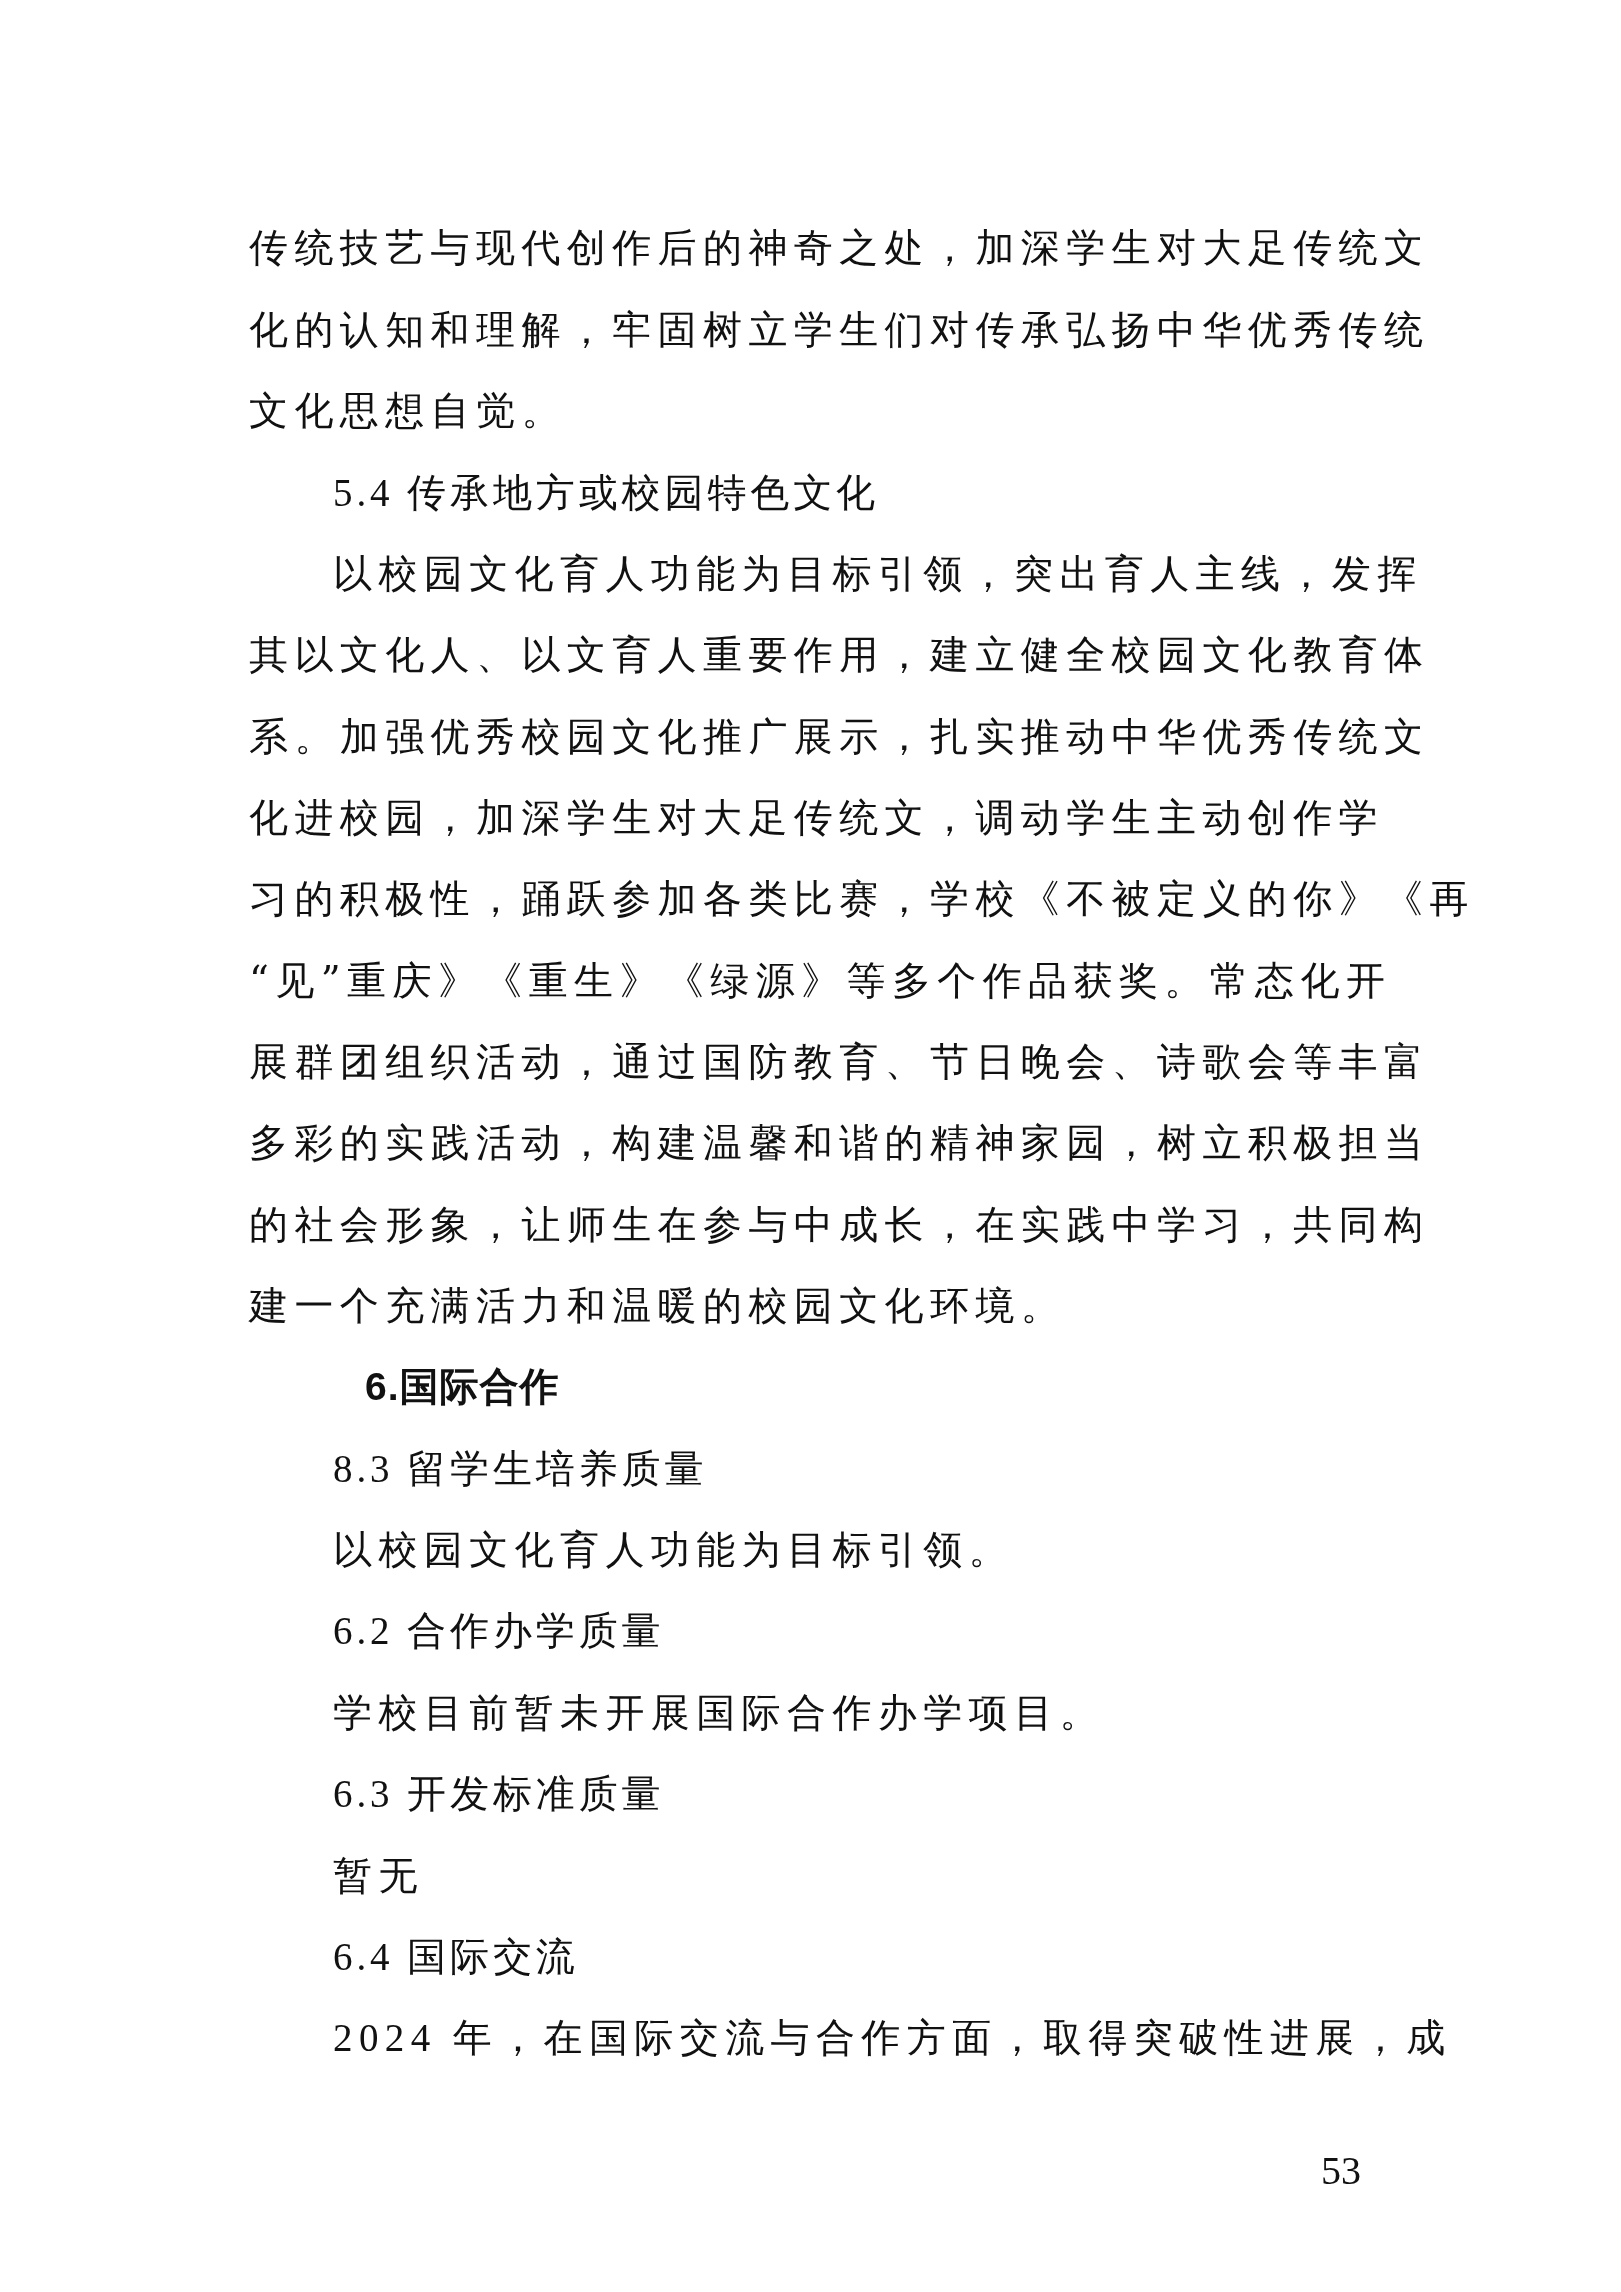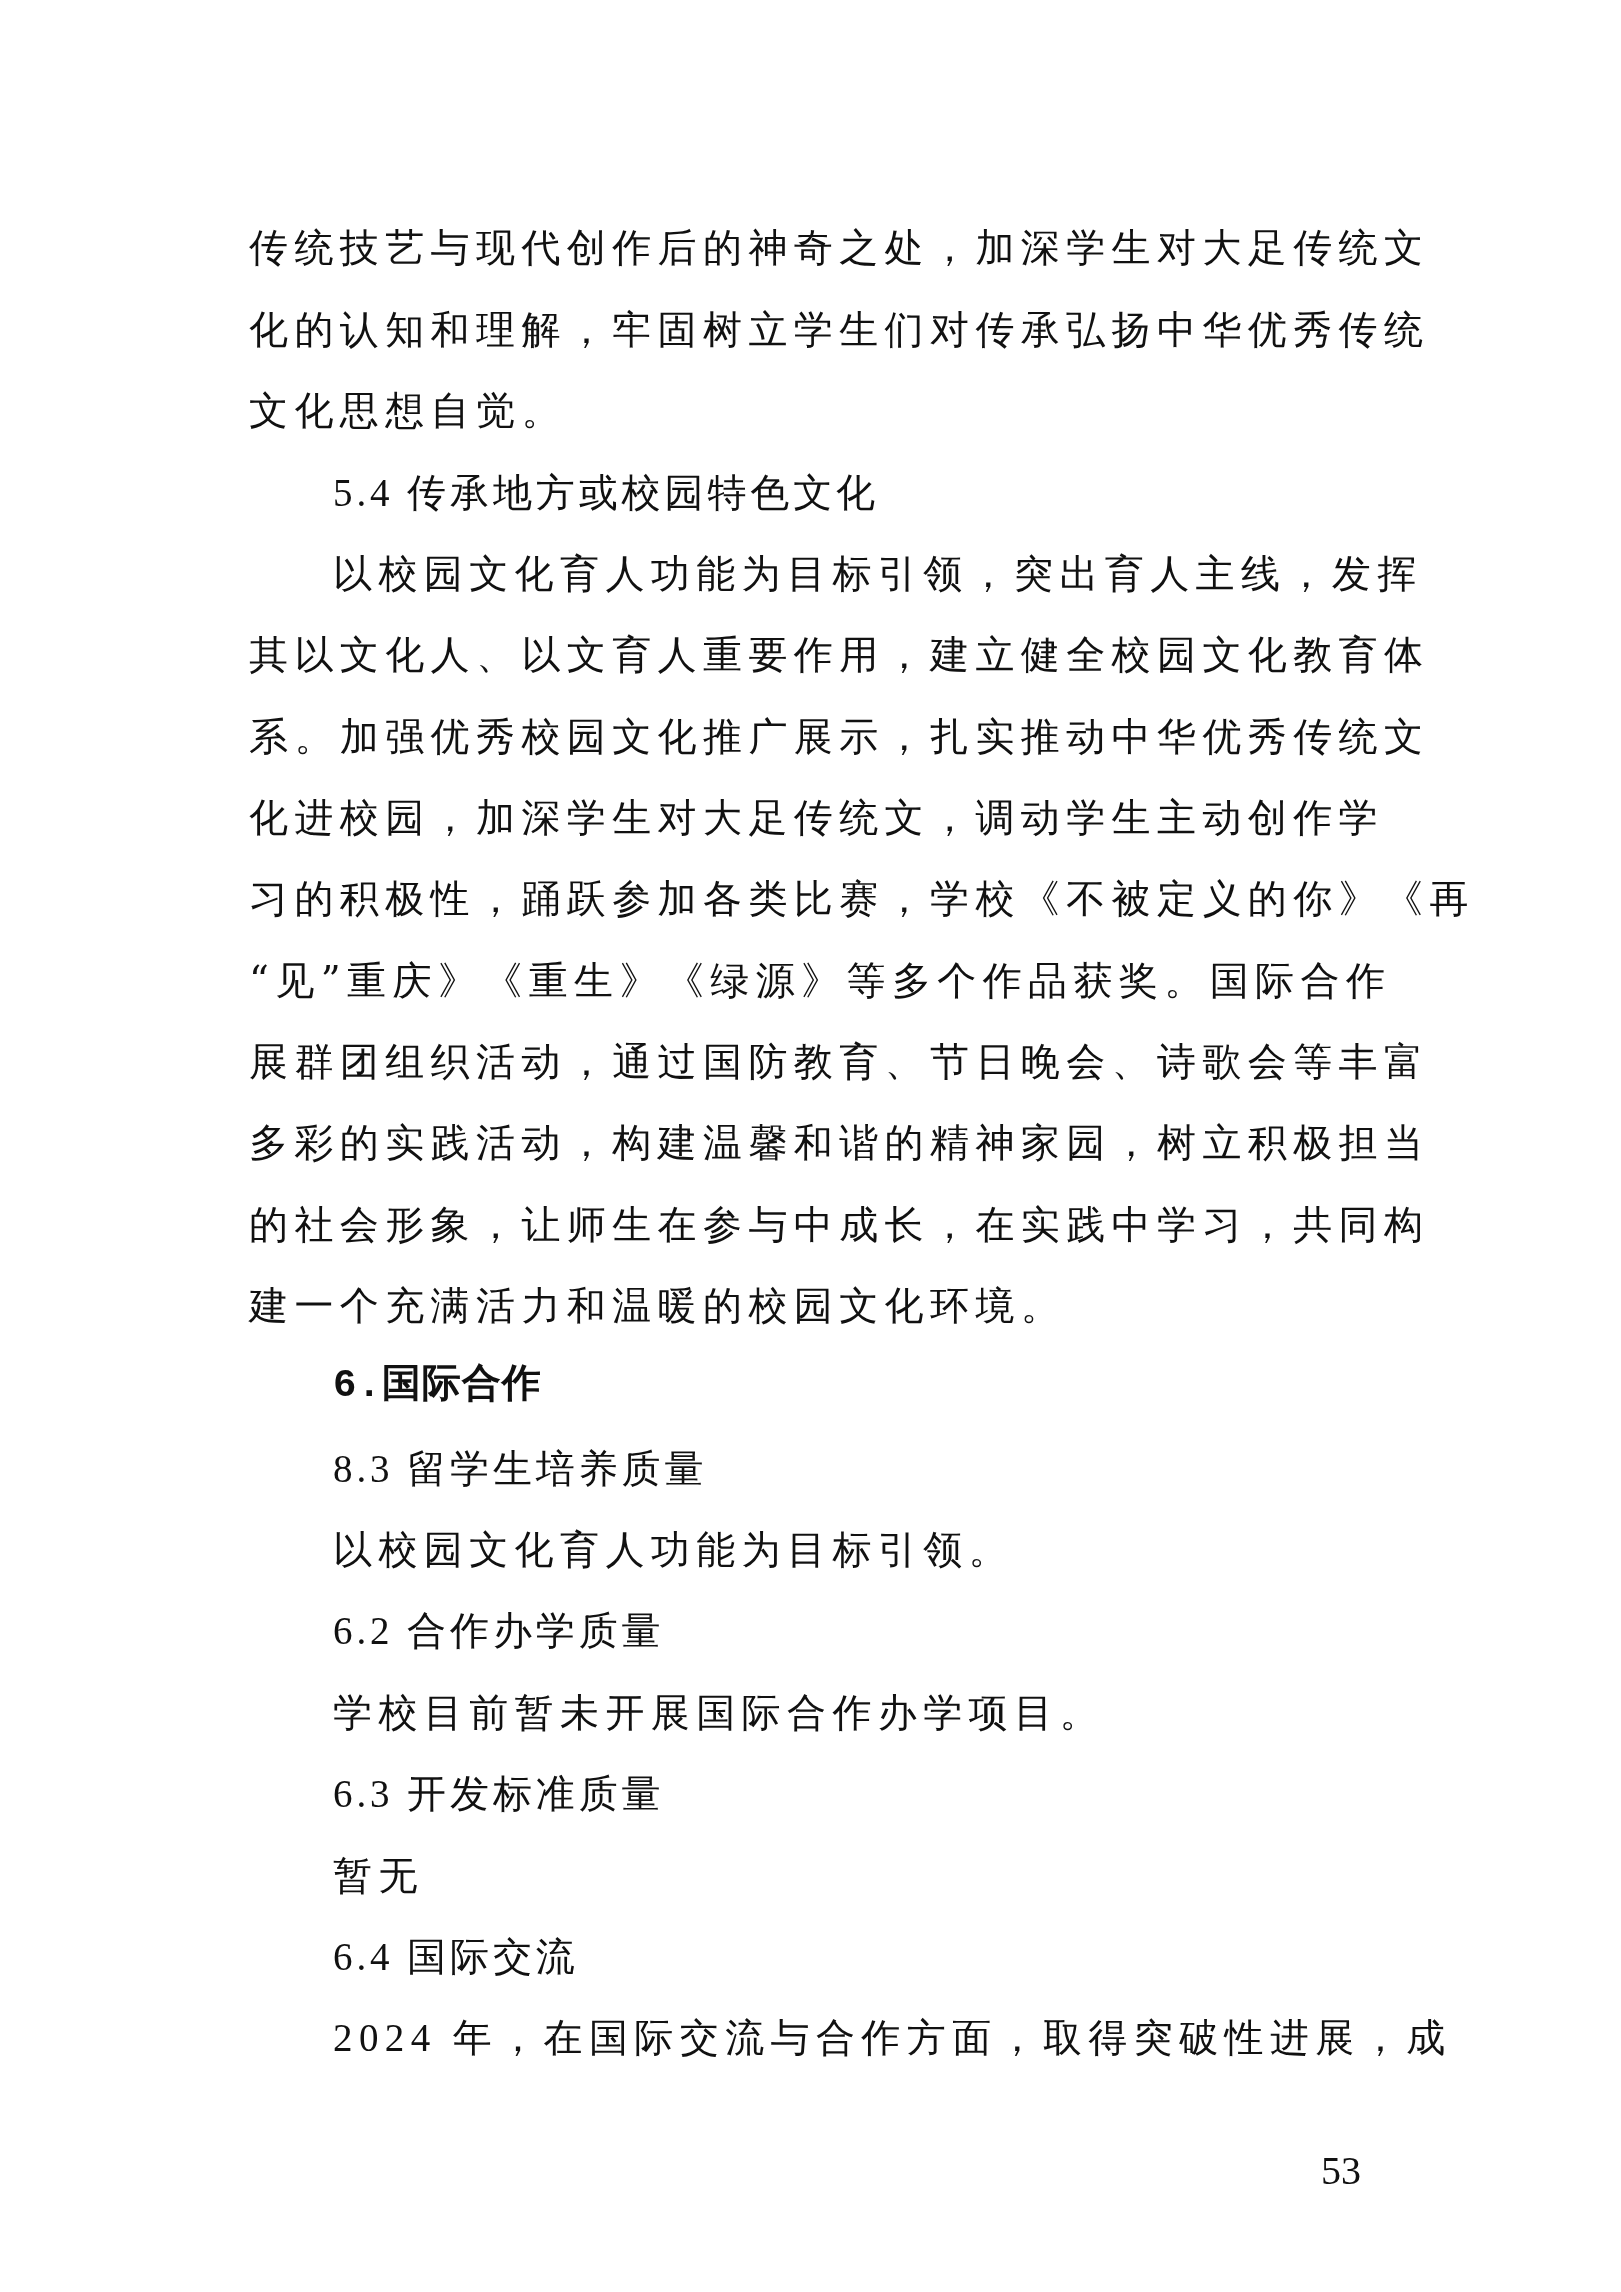--- a/index.html
+++ b/index.html
@@ -1,41 +1,41 @@
 <!DOCTYPE html>
 <html><head>
 <meta charset="utf-8">
 <style>
   html, body { margin: 0; padding: 0; background: #ffffff; }
   body { width: 1621px; height: 2293px; position: relative; overflow: hidden;
          font-family: "DejaVu Serif", "Liberation Serif", serif; color: #111; }
   .line { position: absolute; left: 249px; width: 1137px; font-size: 39px; line-height: 49px;
           white-space: nowrap; letter-spacing: 6.4px; }
   .indent { left: 333px; width: 1053px; font-family: Liberation Serif, serif; }
-  .h1 { font-family: Liberation Mono, monospace; font-weight: bold; letter-spacing: 1px; font-size: 39px; }
+  .h1 { font-family: Liberation Sans, sans-serif; font-weight: bold; letter-spacing: 1px; font-size: 39px; margin-left: 32px; }
   .h2 { letter-spacing: 3.9px; }
   .pagenum { position: absolute; left: 1321px; top: 2147px; font-size: 40px;
              font-family: "Liberation Serif", "DejaVu Serif", serif; }
 </style>
 </head>
 <body>
 
 <div>
   <div class="line" style="top:223px">传统技艺与现代创作后的神奇之处，加深学生对大足传统文</div>
   <div class="line" style="top:305px">化的认知和理解，牢固树立学生们对传承弘扬中华优秀传统</div>
   <div class="line" style="top:386px">文化思想自觉。</div>
 
   <div class="line indent h2" style="top:468px">5.4 传承地方或校园特色文化</div>
 
   <div class="line indent" style="top:549px">以校园文化育人功能为目标引领，突出育人主线，发挥</div>
   <div class="line" style="top:630px">其以文化人、以文育人重要作用，建立健全校园文化教育体</div>
   <div class="line" style="top:712px">系。加强优秀校园文化推广展示，扎实推动中华优秀传统文</div>
   <div class="line" style="top:793px">化进校园，加深学生对大足传统文，调动学生主动创作学</div>
   <div class="line" style="top:874px">习的积极性，踊跃参加各类比赛，学校《不被定义的你》《再</div>
-  <div class="line" style="top:956px">“见”重庆》《重生》《绿源》等多个作品获奖。国际合作</div>
+  <div class="line" style="top:956px">“见”重庆》《重生》《绿源》等多个作品获奖。常态化开</div>
   <div class="line" style="top:1037px">展群团组织活动，通过国防教育、节日晚会、诗歌会等丰富</div>
   <div class="line" style="top:1118px">多彩的实践活动，构建温馨和谐的精神家园，树立积极担当</div>
   <div class="line" style="top:1200px">的社会形象，让师生在参与中成长，在实践中学习，共同构</div>
   <div class="line" style="top:1281px">建一个充满活力和温暖的校园文化环境。</div>
 
   <div class="line indent h1" style="top:1362px">6.国际合作</div>
 
   <div class="line indent h2" style="top:1444px">8.3 留学生培养质量</div>
   <div class="line indent" style="top:1525px">以校园文化育人功能为目标引领。</div>
 

